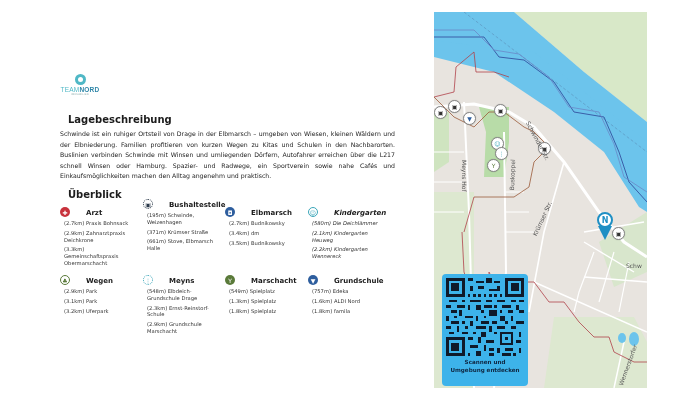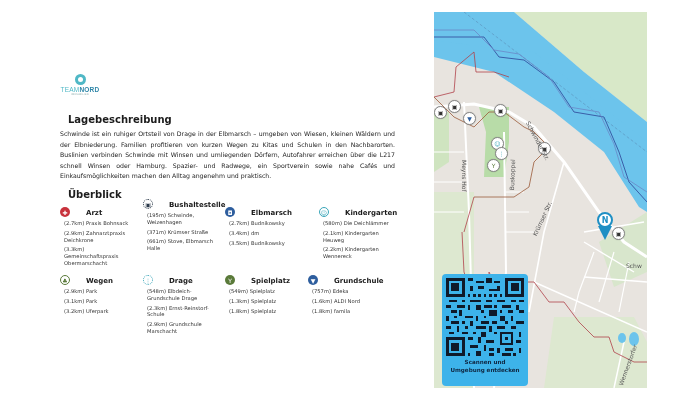--- a/index.html
+++ b/index.html
@@ -83,21 +83,21 @@
     <span class="cat-icon" style="background:#2e5e9e;">◘</span>
     <span class="cat-label">Elbmarsch</span>
   </div>
   <div class="cat-items">
     <div class="cat-item">(2.7km) Budnikowsky</div>
     <div class="cat-item">(3.4km) dm</div>
     <div class="cat-item">(3.5km) Budnikowsky</div>
   </div>
 </div>
 
-<div class="cat" style="left:319px; top:205px;">
+<div class="cat" style="left:308px; top:205px;font-style:italic;">
   <div class="cat-head">
     <span class="cat-icon" style="background:#fff; color:#3aa6b9; border:1px solid #3aa6b9;">☺</span>
     <span class="cat-label">Kindergarten</span>
   </div>
   <div class="cat-items">
     <div class="cat-item">(580m) Die Deichlämmer</div>
     <div class="cat-item">(2.1km) Kindergarten Heuweg</div>
     <div class="cat-item">(2.2km) Kindergarten Wennereck</div>
   </div>
 </div>
@@ -110,33 +110,33 @@
   <div class="cat-items">
     <div class="cat-item">(2.9km) Park</div>
     <div class="cat-item">(3.1km) Park</div>
     <div class="cat-item">(3.2km) Uferpark</div>
   </div>
 </div>
 
 <div class="cat" style="left:143px; top:273px;">
   <div class="cat-head">
     <span class="cat-icon" style="background:#fff; color:#3aa6b9; border:1px dotted #3aa6b9;">⋮</span>
-    <span class="cat-label">Drage</span>
+    <span class="cat-label">Meyns</span>
   </div>
   <div class="cat-items">
     <div class="cat-item">(548m) Elbdeich-Grundschule Drage</div>
     <div class="cat-item">(2.3km) Ernst-Reinstorf-Schule</div>
     <div class="cat-item">(2.9km) Grundschule Marschacht</div>
   </div>
 </div>
 
 <div class="cat" style="left:225px; top:273px;">
   <div class="cat-head">
     <span class="cat-icon" style="background:#5a7a3a;">Y</span>
-    <span class="cat-label">Spielplatz</span>
+    <span class="cat-label">Marschacht</span>
   </div>
   <div class="cat-items">
     <div class="cat-item">(549m) Spielplatz</div>
     <div class="cat-item">(1.3km) Spielplatz</div>
     <div class="cat-item">(1.8km) Spielplatz</div>
   </div>
 </div>
 
 <div class="cat" style="left:308px; top:273px;">
   <div class="cat-head">

